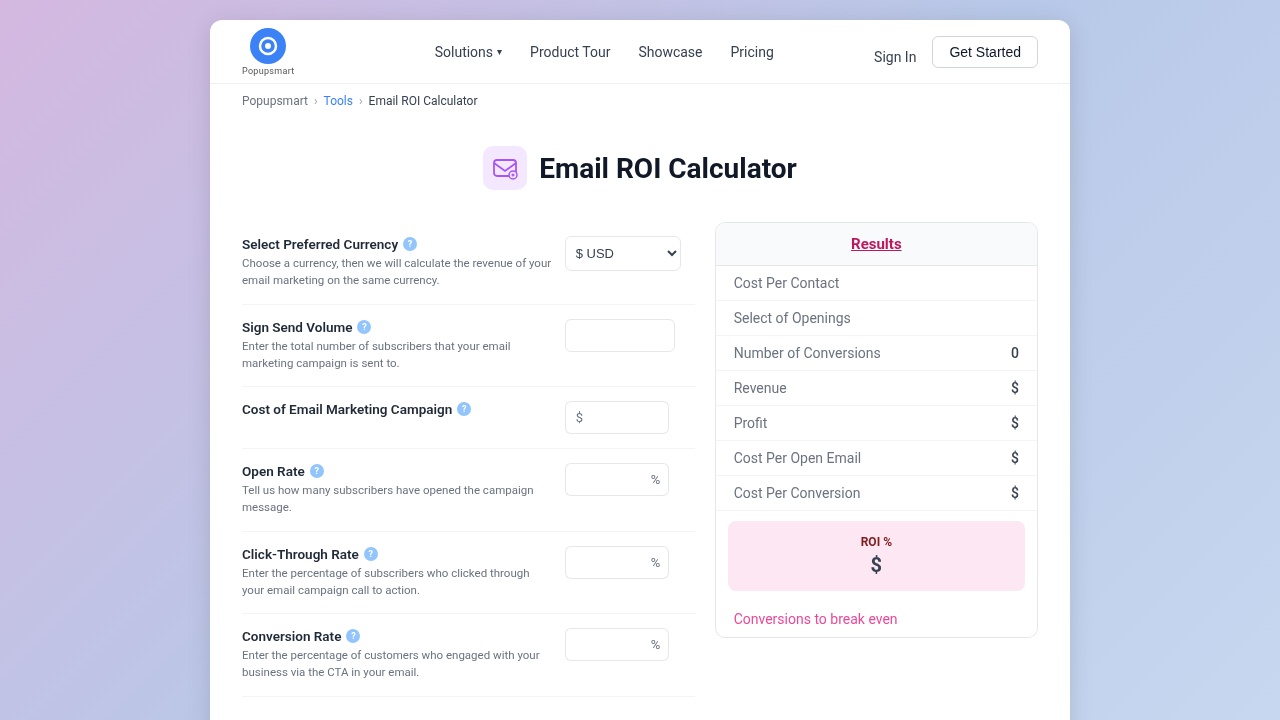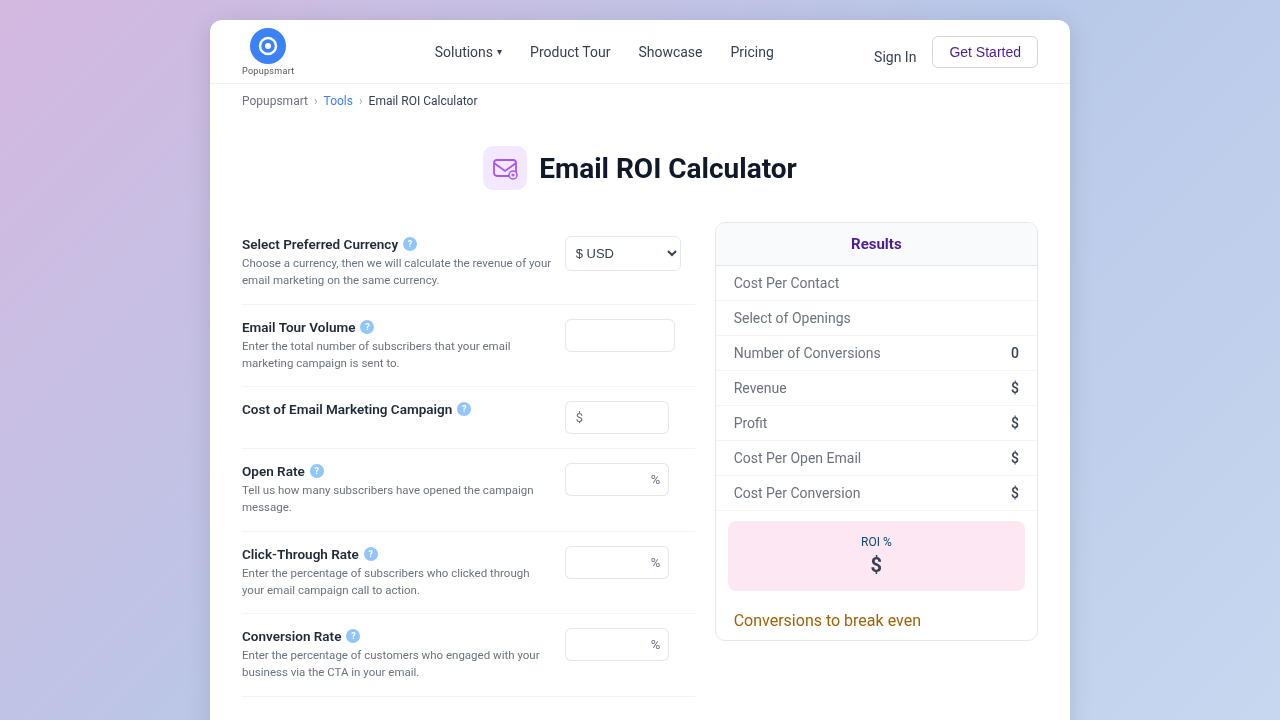--- a/index.html
+++ b/index.html
@@ -76,21 +76,21 @@
     }
     .nav-signin {
       font-size: 14px;
       color: #374151;
       cursor: pointer;
       text-decoration: none;
       margin-top: 11px;
     }
     .nav-getstarted {
       font-size: 14px;
-      color: #4c1d95;
+      color: #0f172a;
       border: 1.5px solid #d1d5db;
       border-radius: 6px;
       padding: 7px 16px;
       cursor: pointer;
       background: white;
       font-weight: 500;
     }
     
     .breadcrumb {
       padding: 10px 32px;
@@ -253,23 +253,24 @@
     .results-card {
       border: 1px solid #e5e7eb;
       border-radius: 10px;
       overflow: hidden;
     }
     .results-header {
       background: #f9fafb;
       padding: 12px 18px;
       font-size: 15px;
       font-weight: 700;
-      color: #4c1d95;
+      color: #be185d;
       text-align: center;
       border-bottom: 1px solid #e5e7eb;
+      text-decoration: underline;
     }
     .result-row {
       display: flex;
       justify-content: space-between;
       align-items: center;
       padding: 9px 18px;
       border-bottom: 1px solid #f3f4f6;
       font-size: 14px;
     }
     .result-row:last-of-type { border-bottom: none; }
@@ -277,33 +278,33 @@
     .result-value { color: #374151; font-weight: 500; }
     .roi-box {
       margin: 10px 12px;
       background: #fce7f3;
       border-radius: 8px;
       padding: 14px 12px;
       text-align: center;
     }
     .roi-label {
       font-size: 12px;
-      color: #0c4a6e;
-      font-weight: 400;
+      color: #7f1d1d;
+      font-weight: 700;
       margin-bottom: 4px;
     }
     .roi-value {
       font-size: 20px;
       font-weight: 700;
       color: #374151;
     }
     .conversions-row {
       padding: 10px 18px;
-      font-size: 16px;
-      color: #a16207;
+      font-size: 14px;
+      color: #ec4899;
     }
   </style>
 </head>
 <body>
 
 <div class="page-container">
 
   <nav>
     <a class="nav-logo">
       <div class="nav-logo-circle">
@@ -377,21 +378,21 @@
               <option>£ GBP</option>
               <option>¥ JPY</option>
             </select>
           </div>
         </div>
       </div>
 
       <div class="form-row">
         <div class="form-label-group">
           <div class="form-label">
-            <span>Email Tour Volume</span>
+            <span>Sign Send Volume</span>
             <span class="form-hint-icon">?</span>
           </div>
           <div class="form-desc">Enter the total number of subscribers that your email marketing campaign is sent to.</div>
         </div>
         <div class="form-input-wrap">
           <input type="number" class="form-input" style="">
         </div>
       </div>
 
       <div class="form-row">

